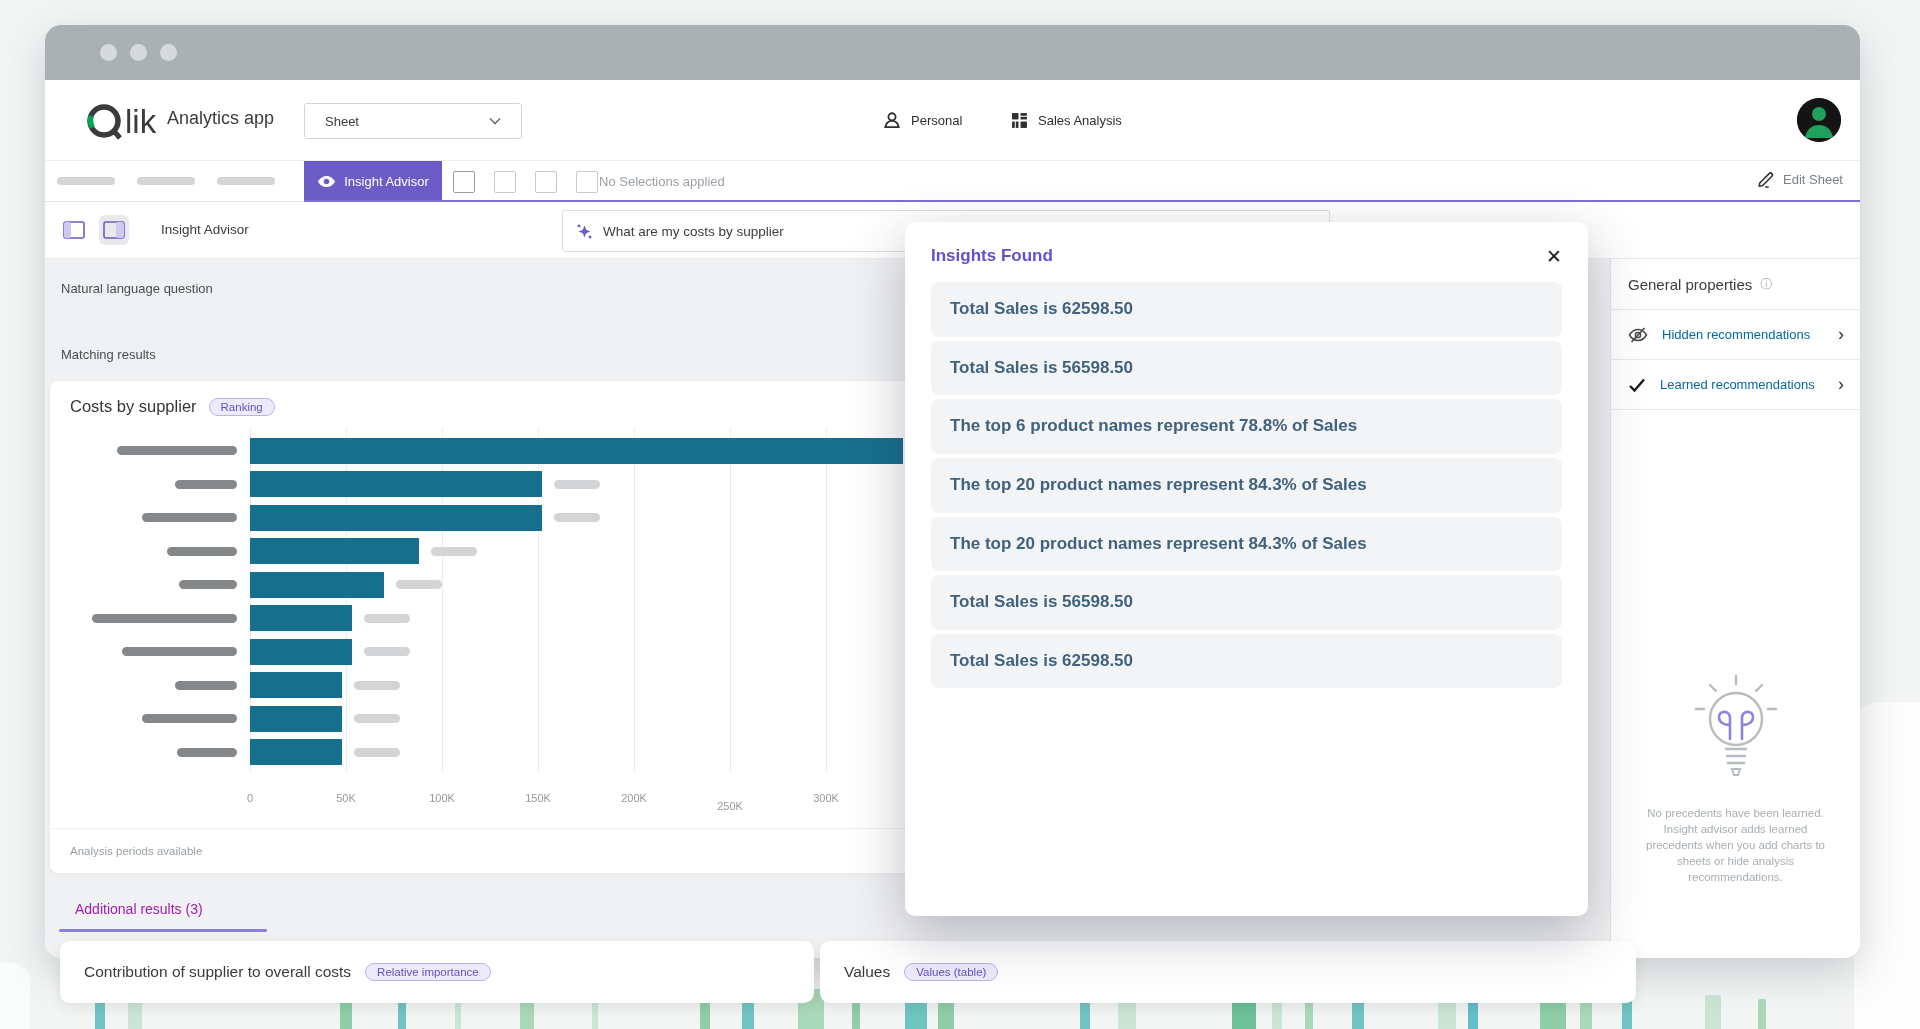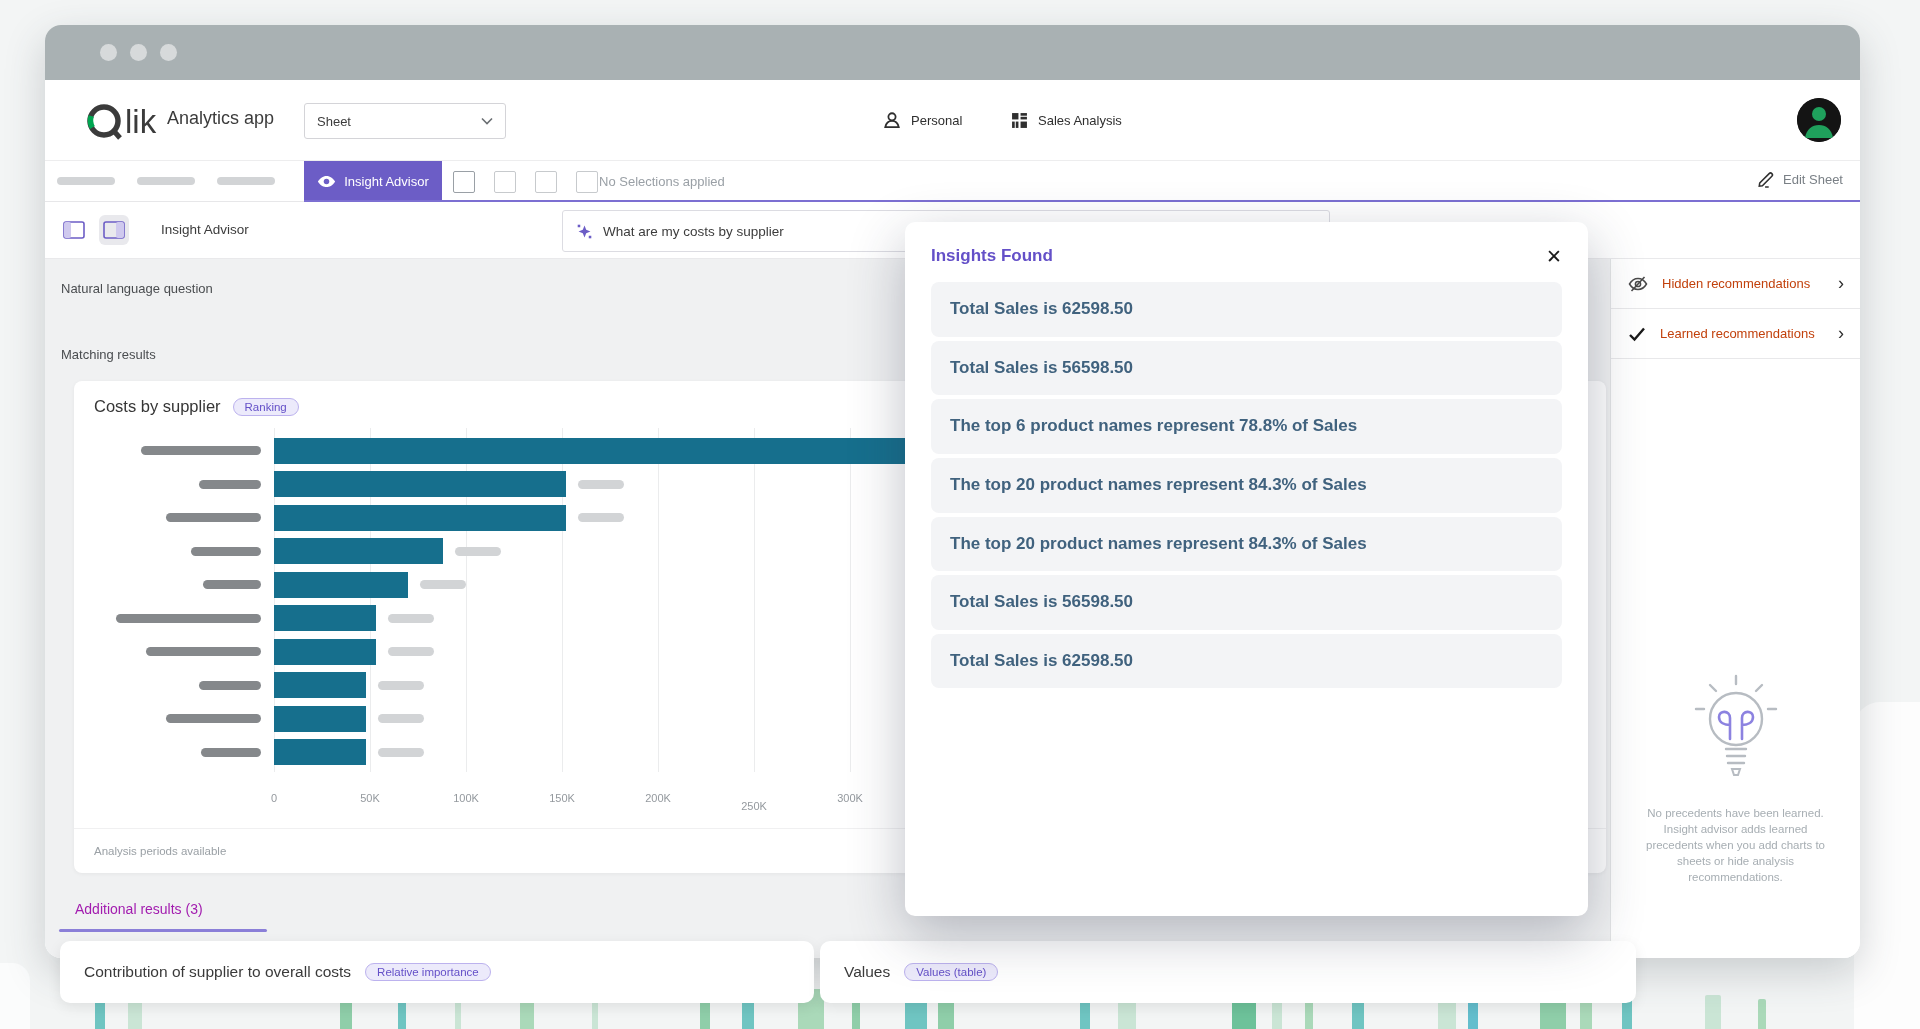--- a/index.html
+++ b/index.html
@@ -15,21 +15,21 @@
   #window{position:absolute;left:45px;top:25px;width:1815px;height:933px;background:#fff;border-radius:16px;
           box-shadow:0 14px 40px rgba(55,65,75,.22);overflow:hidden;z-index:10;}
   #titlebar{height:55px;background:#a9b1b3;display:flex;align-items:center;padding-left:55px;gap:13px;}
   .dot{width:17px;height:17px;border-radius:50%;background:#d7dadb;}
 
   
   #app-header{position:relative;height:80px;background:#fff;border-bottom:1px solid #ededee;}
   #logo{position:absolute;left:38px;top:17px;}
   #product-label{position:absolute;left:122px;top:28px;font-size:18px;color:#3c3c3c;}
   #sheet-select{position:absolute;left:259px;top:23px;width:176px;height:34px;border:1px solid #d4d4d8;border-radius:3px;
-                display:flex;align-items:center;justify-content:space-between;padding:0 12px;background:#fff;cursor:pointer;}
+                display:flex;align-items:center;justify-content:space-between;padding:0 20px;background:#fff;cursor:pointer;}
   #sheet-select span{font-size:13px;color:#3c3c3c;}
   .hgroup{position:absolute;top:0;height:80px;display:flex;align-items:center;gap:10px;}
   #personal-group{left:838px;}
   #appname-group{left:966px;}
   .hgroup .txt{font-size:13px;color:#2f2f2f;}
   #ask-input{position:absolute;left:1447px;top:21px;width:214px;height:38px;border:1px solid #e4e4ea;border-radius:3px;
              display:flex;align-items:center;gap:9px;padding:0 12px;background:#fff;}
   #ask-input .ph{font-size:13px;color:#b8bcc4;}
   #avatar{position:absolute;left:1752px;top:18px;width:44px;height:44px;border-radius:50%;background:#141414;overflow:hidden;cursor:pointer;}
 
@@ -52,21 +52,21 @@
   #advisor-title{position:absolute;left:116px;top:20px;font-size:13.5px;color:#3c3c3c;}
   #query-input{position:absolute;left:517px;top:8px;width:740px;height:40px;border:1px solid #dcdce2;border-radius:3px;background:#fff;
                display:flex;align-items:center;gap:10px;padding:0 13px;}
   #query-input .q{font-size:13.5px;color:#3c3c3c;}
 
   
   #content{position:relative;height:702px;background:#f0f1f2;border-top:1px solid #e9e9eb;}
   #nlq{position:absolute;left:16px;top:22px;font-size:13px;color:#4a4d50;}
   #matching{position:absolute;left:16px;top:88px;font-size:13px;color:#4a4d50;}
 
-  #chart-card{position:absolute;left:29px;top:122px;width:1532px;height:492px;background:#fff;border-radius:8px;
+  #chart-card{position:absolute;left:5px;top:122px;width:1532px;height:492px;background:#fff;border-radius:8px;
               box-shadow:0 1px 4px rgba(0,0,0,.05);padding:0;}
   #chart-title-row{display:flex;align-items:center;gap:12px;padding:16px 0 0 20px;}
   #chart-title{font-size:16.5px;color:#363636;}
   .badge{font-size:11.5px;color:#6450c8;background:#eceafb;border:1px solid #bcb2ee;border-radius:10px;padding:2px 11px;white-space:nowrap;}
   #plot{position:relative;margin:18px 0 0 20px;height:338px;}
   .gridline{position:absolute;top:-6px;bottom:0;width:1px;background:#ebeced;}
   #bar-rows{position:relative;}
   .bar-row{height:33.5px;display:flex;align-items:center;}
   .label-pill-cell{width:180px;display:flex;justify-content:flex-end;padding-right:13px;box-sizing:border-box;}
   .label-pill{height:9px;border-radius:5px;background:#85888b;}
@@ -80,21 +80,21 @@
 
   #tab-additional{position:absolute;left:30px;top:642px;font-size:14px;color:#a21caf;cursor:pointer;}
   #tab-underline{position:absolute;left:14px;top:670px;width:208px;height:3px;border-radius:2px;background:#8b7fd8;}
 
   
   #right-panel{position:absolute;right:0;top:0;bottom:0;width:249px;background:#fff;border-left:1px solid #e2e4e5;}
   #rp-header{height:50px;display:flex;align-items:center;gap:8px;padding-left:17px;border-bottom:1px solid #e8e8ea;}
   #rp-header .t{font-size:15px;color:#3c3c3c;}
   #rp-header .i{font-size:12px;color:#a9adb2;}
   .rp-row{height:49px;display:flex;align-items:center;gap:14px;padding:0 16px 0 17px;border-bottom:1px solid #e8e8ea;cursor:pointer;}
-  .rp-row .lbl{flex:1;font-size:13px;color:#c2410c;}
+  .rp-row .lbl{flex:1;font-size:13px;color:#0369a1;}
   .rp-row .chev{font-size:18px;color:#2f2f2f;}
   #bulb-wrap{position:absolute;left:0;right:0;top:412px;display:flex;justify-content:center;}
   #rp-caption{position:absolute;left:24px;right:24px;top:546px;font-size:11.5px;line-height:1.4;color:#a7aeb3;text-align:center;}
 
   
   .bottom-card{position:absolute;height:62px;background:#fff;border-radius:10px;box-shadow:0 4px 14px rgba(0,0,0,.08);
                display:flex;align-items:center;gap:14px;padding:0 0 0 24px;z-index:20;}
   #bottom-card-1{left:60px;top:941px;width:730px;}
   #bottom-card-2{left:820px;top:941px;width:792px;}
   .bottom-card .t{font-size:15.5px;color:#3a3a3a;white-space:nowrap;}
@@ -373,20 +373,24 @@
           </div>
         <div id="chart-footer">
           <span>Analysis periods available</span>
         </div>
       </div>
 
       <div id="tab-additional">Additional results (3)</div>
       <div id="tab-underline"></div>
 
       <div id="right-panel">
+        <div id="rp-header">
+          <span class="t">General properties</span>
+          <span class="i">ⓘ</span>
+        </div>
         <div class="rp-row">
           <svg width="20" height="20" viewBox="0 0 20 20">
             <path d="M1.5 10C4 5.8 7 4.5 10 4.5s6 1.3 8.5 5.5c-2.5 4.2-5.5 5.5-8.5 5.5S4 14.2 1.5 10z" fill="none" stroke="#4a4a4a" stroke-width="1.5"></path>
             <circle cx="10" cy="10" r="2.6" fill="none" stroke="#4a4a4a" stroke-width="1.5"></circle>
             <line x1="3.5" y1="17" x2="16.5" y2="3" stroke="#4a4a4a" stroke-width="1.6"></line>
           </svg>
           <span class="lbl">Hidden recommendations</span>
           <span class="chev">›</span>
         </div>
         <div class="rp-row">

